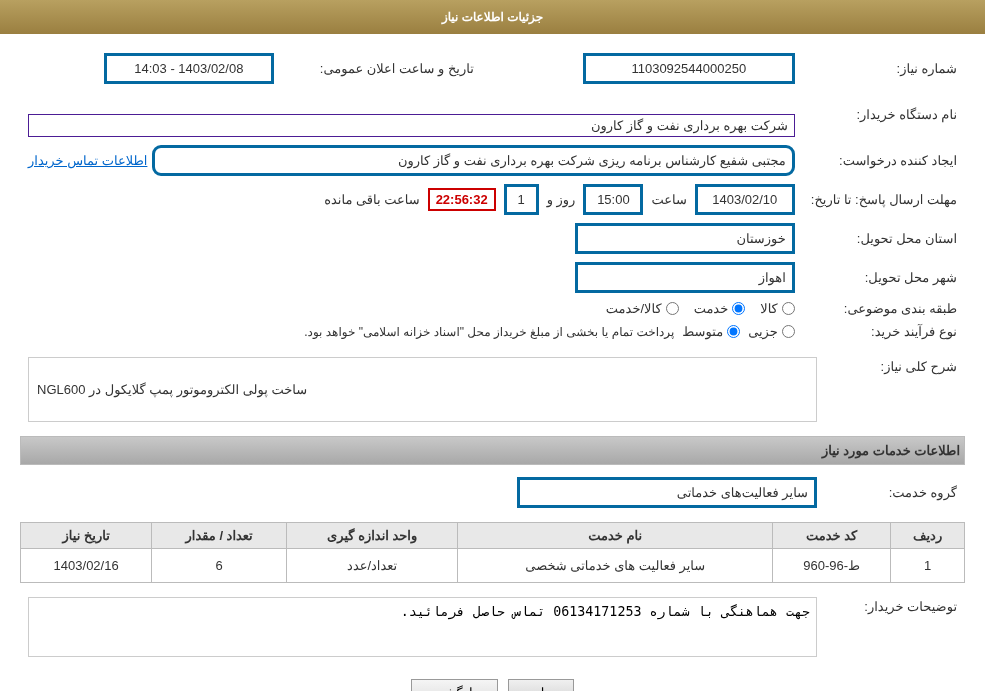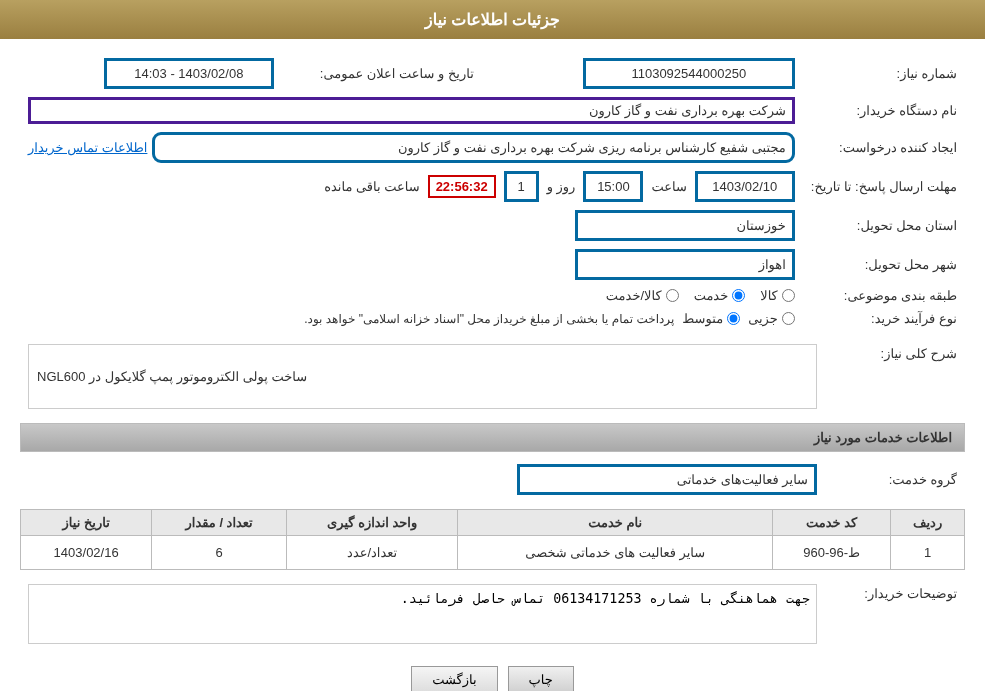--- a/index.html
+++ b/index.html
@@ -14,21 +14,21 @@
       max-width: 985px;
       margin: 0 auto;
       background: #fff;
       min-height: 691px;
     }
     .header-bar {
       background: linear-gradient(to bottom, #b8a060, #9a7f40);
       color: #fff;
       text-align: center;
       padding: 10px 34px;
-      font-size: 16px;
+      font-size: 12px;
       font-weight: bold;
     }
     .content {
       padding: 15px 20px;
     }
     .info-table {
       width: 100%;
       border-collapse: collapse;
       margin-bottom: 10px;
     }
@@ -49,35 +49,36 @@
     .input-box {
       border: 3px solid #0369a1;
       background: #fff;
       padding: 5px 6px;
       min-height: 22px;
       display: inline-block;
       text-align: right;
     }
     .input-full {
       width: 100%;
-      border: 3px solid #4c1d95;
+      border: 1px solid #4c1d95;
       background: #fff;
       padding: 3px 6px;
       min-height: 22px;
+      margin-top: 22px;
     }
     .row-flex {
       display: flex;
       align-items: center;
       gap: 8px;
     }
     .section-header {
       background: linear-gradient(to bottom, #c8c8c8, #a8a8a8);
       color: #333;
       font-weight: bold;
-      padding: 6px 12px;
+      padding: 6px 4px;
       text-align: right;
       margin: 10px 0 8px 0;
       border: 1px solid #bbb;
     }
     .link-blue {
       color: #0066cc;
       text-decoration: underline;
       cursor: pointer;
     }
     .radio-group {

